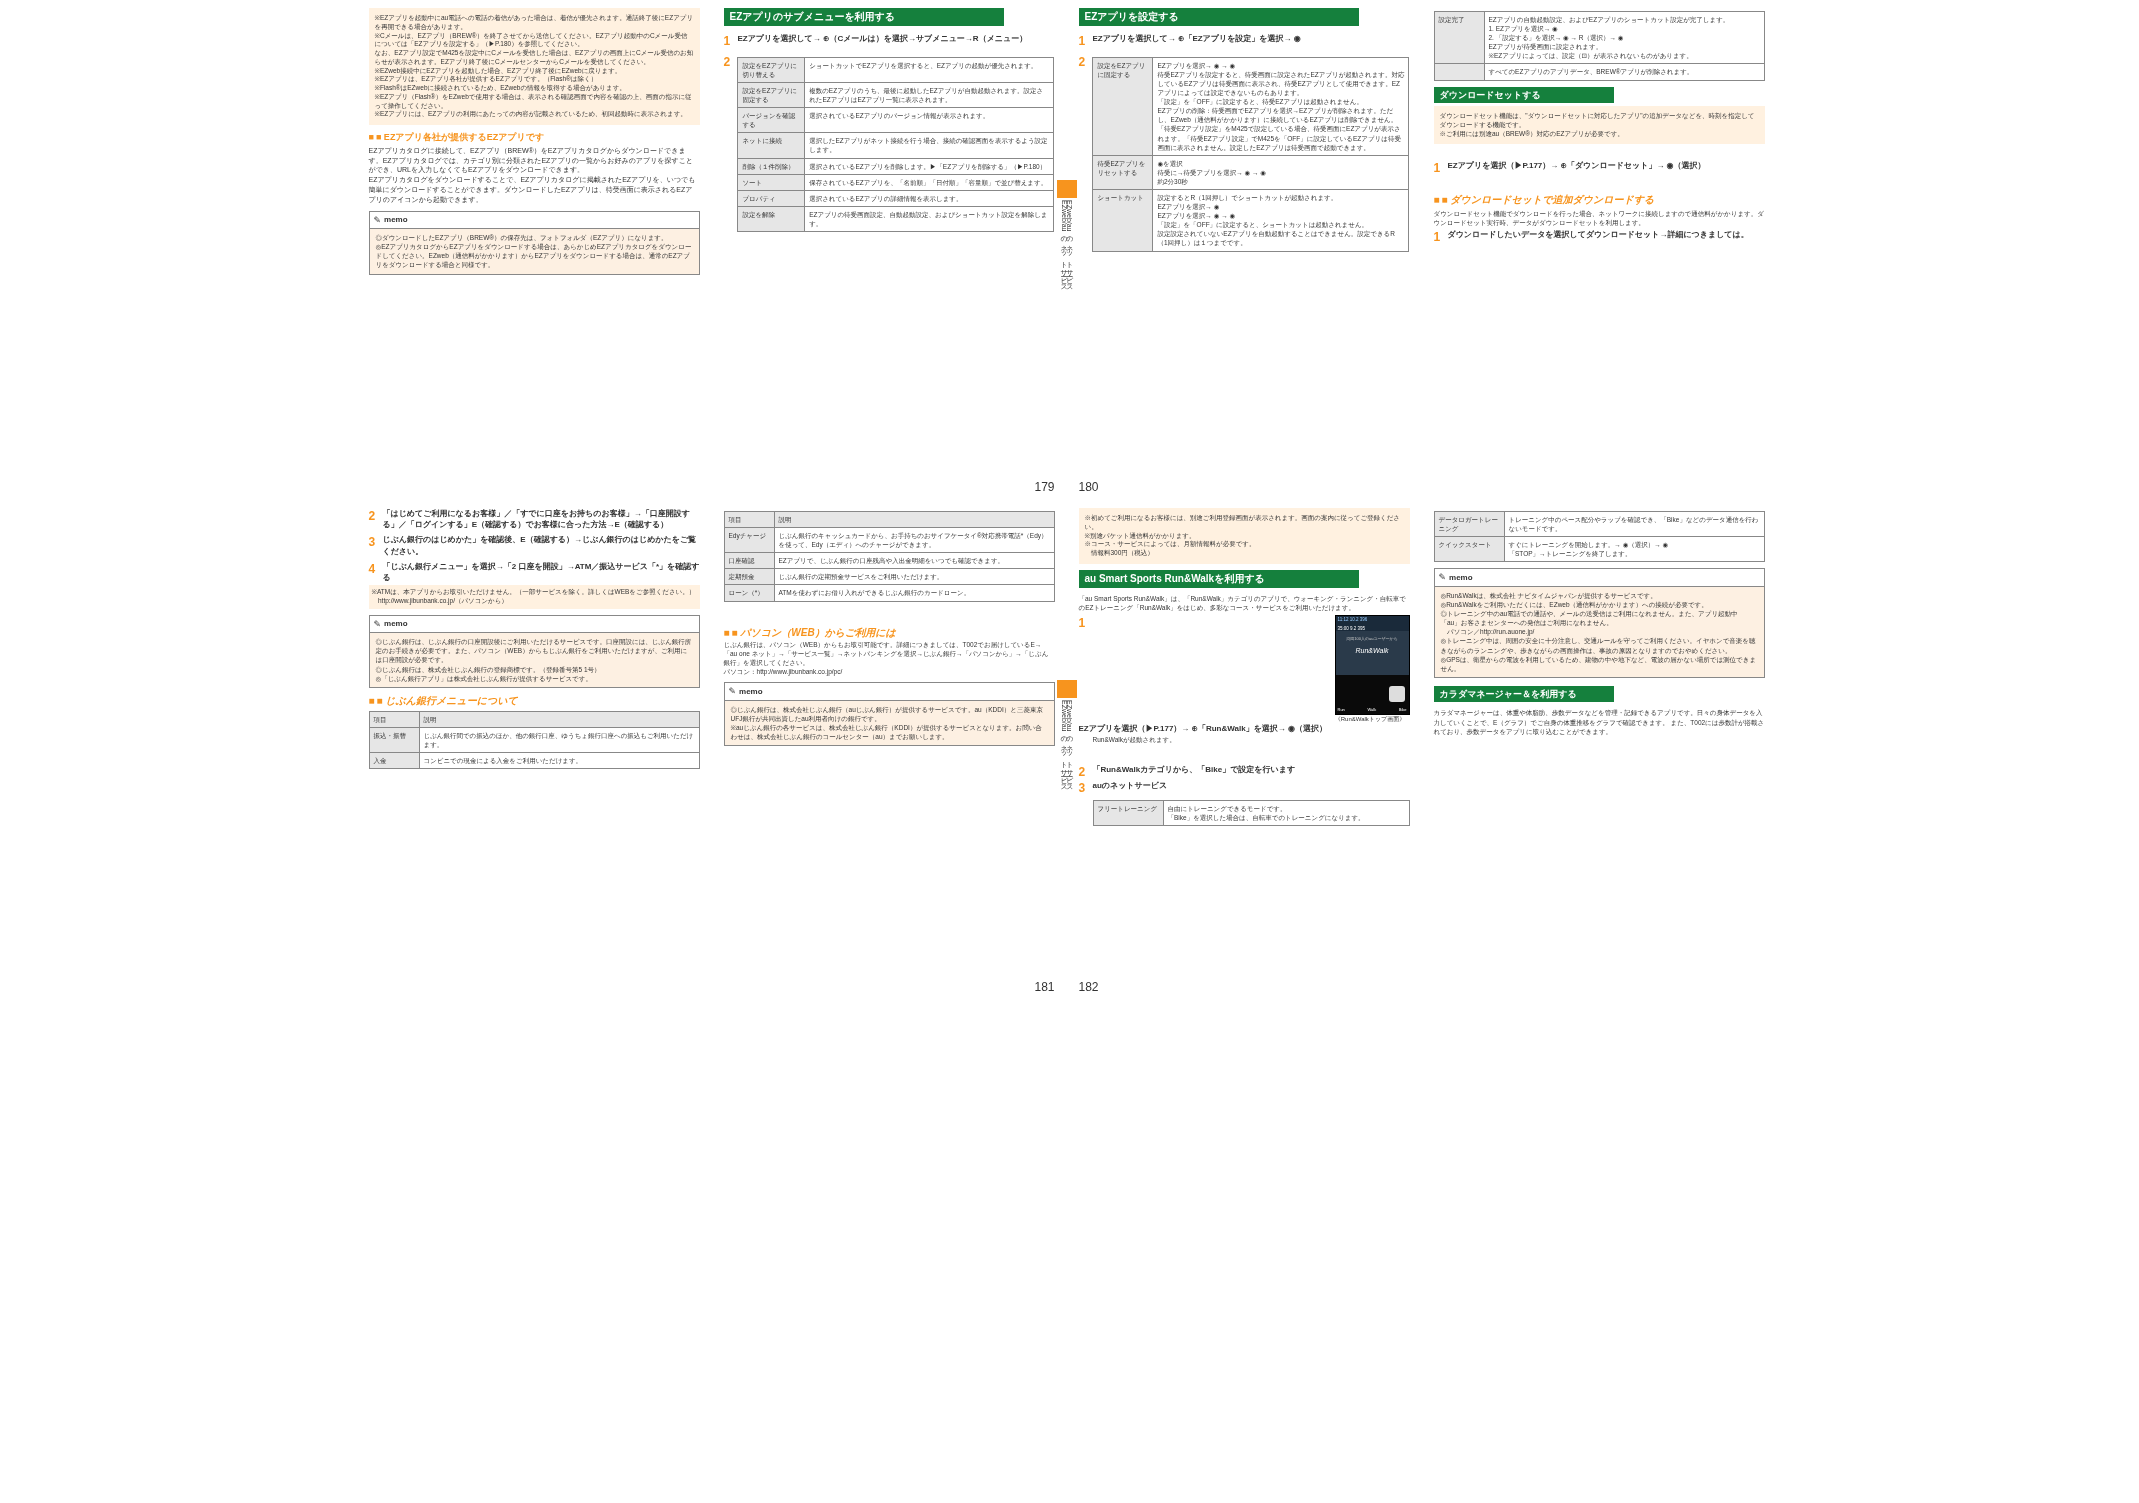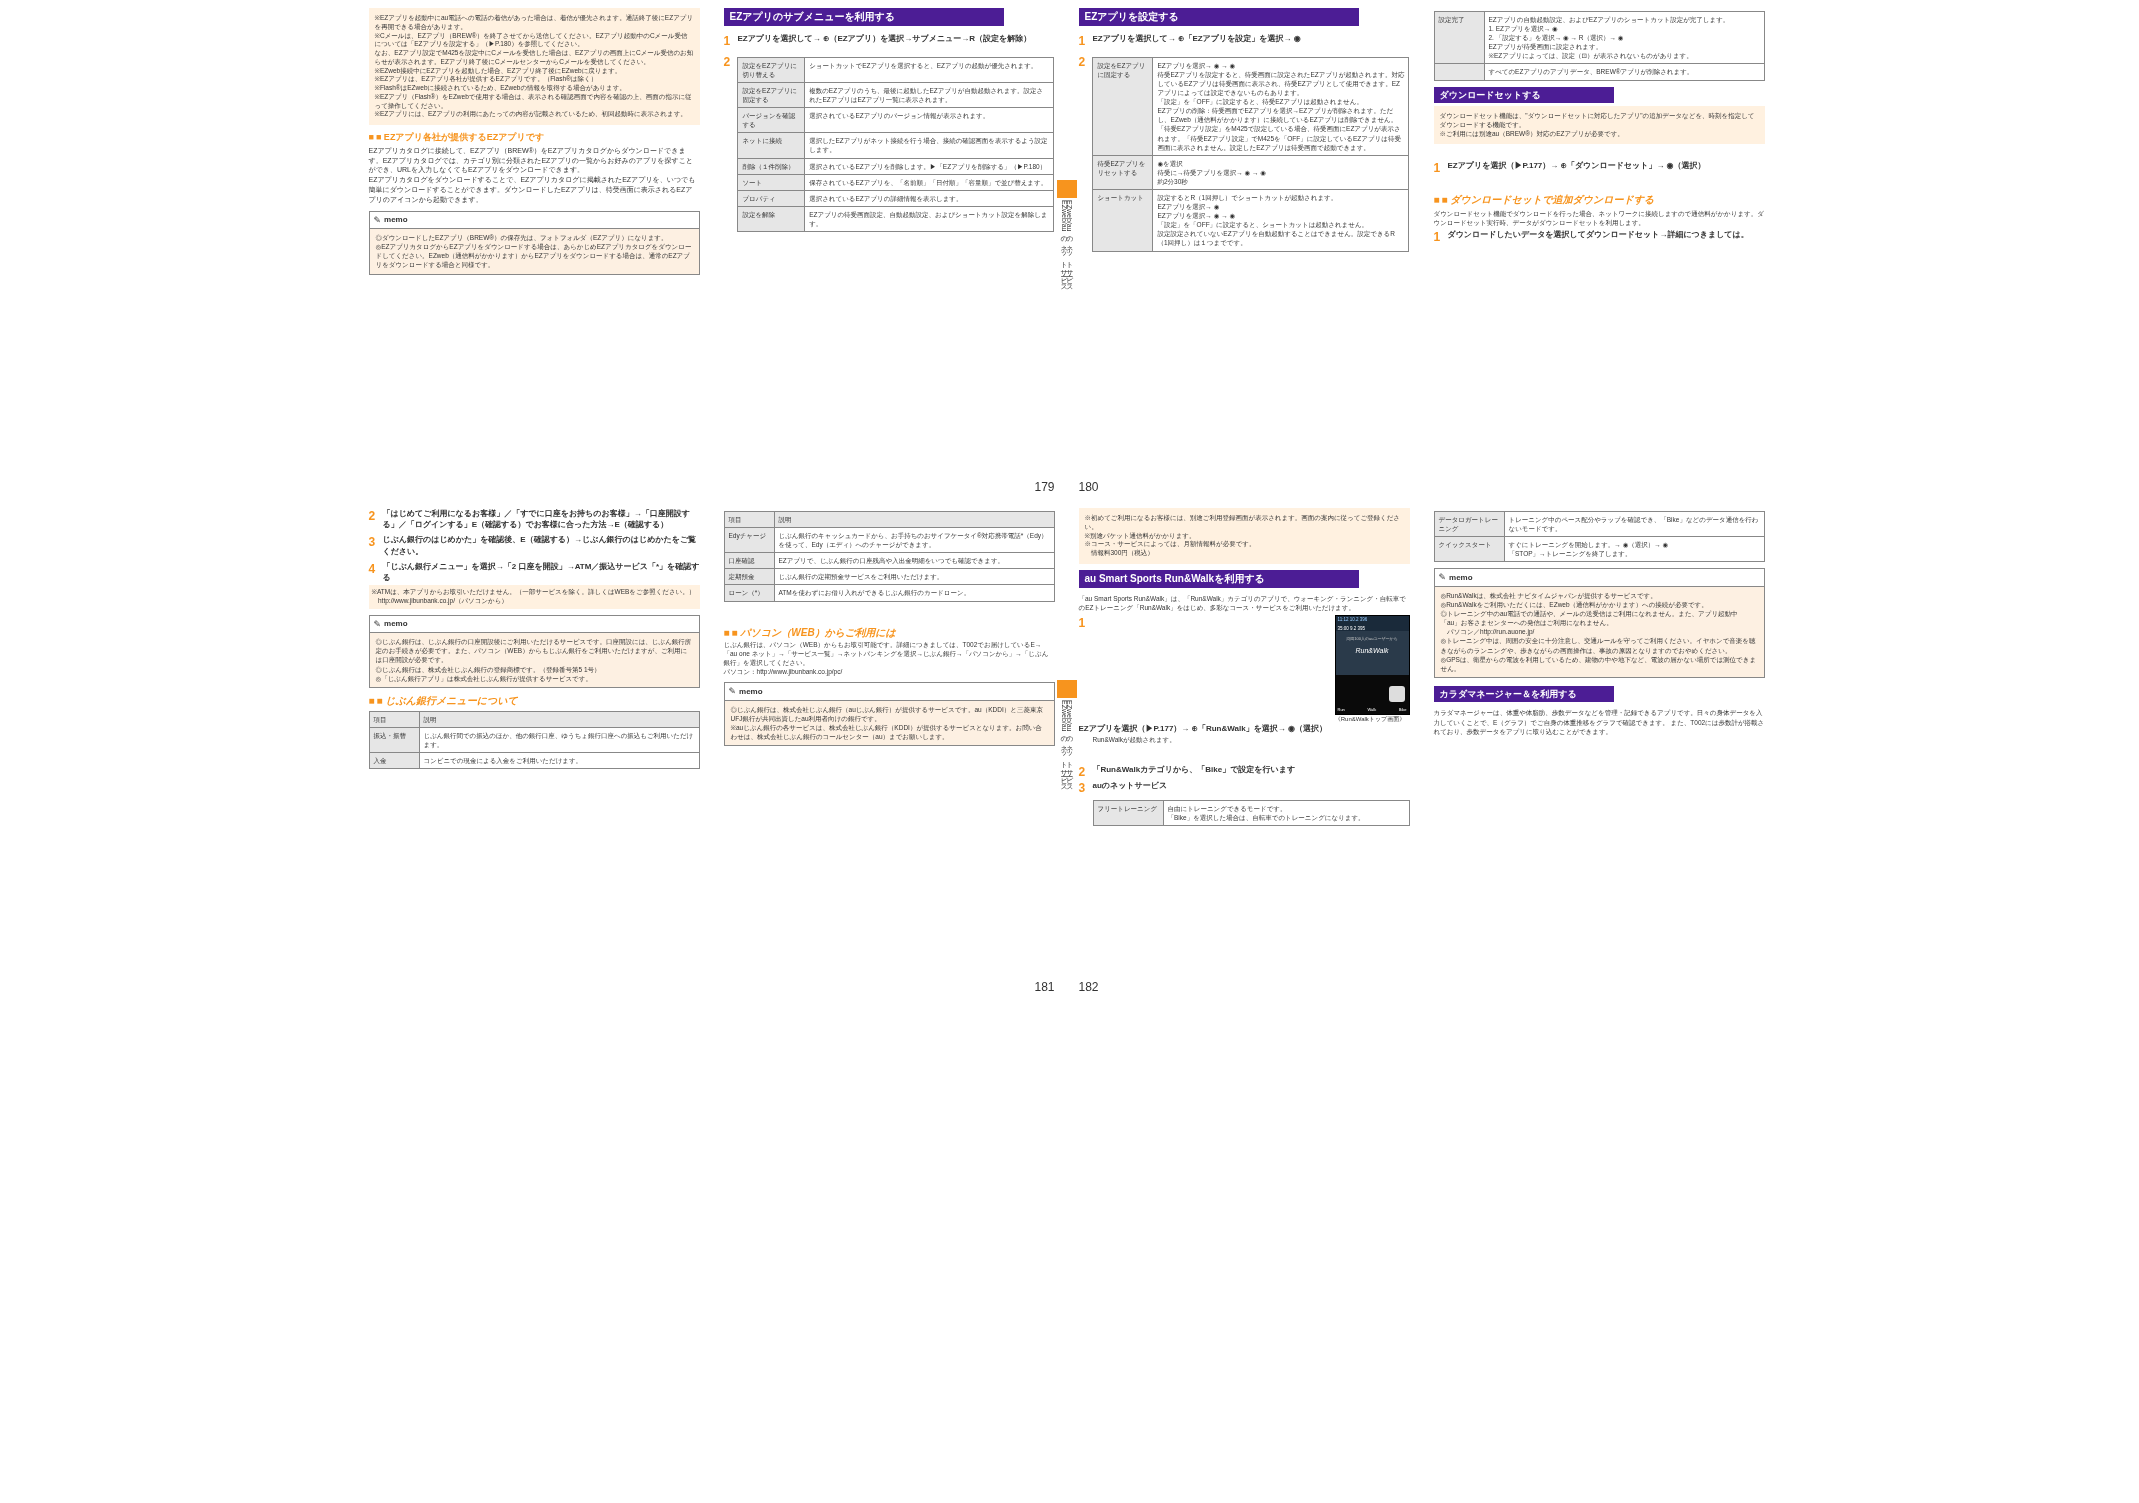--- a/index.html
+++ b/index.html
@@ -16,21 +16,21 @@
 .spread { display: flex; flex-wrap: wrap; }
 .page {
   width: 355px;
   height: 500px;
   position: relative;
   margin: 0;
   padding: 8px 12px;
 }
 .row { display: flex; width: 1426px; margin: 0 auto; }
 .section-bar {
-  background: #4c1d95;
+  background: #15803d;
   color: #fff;
   font-weight: bold;
   padding: 2px 6px;
   font-size: 10px;
   display: inline-block;
   min-width: 280px;
   margin-bottom: 3px;
 }
 .section-bar.small { min-width: 180px; font-size: 9px; }
 .orange-heading { color: #f7941e; font-weight: bold; font-size: 9px; margin-bottom: 2px; }
@@ -145,21 +145,21 @@
         </div>
         <div class="memo-body" style="white-space:pre-wrap;">◎ダウンロードしたEZアプリ（BREW®）の保存先は、フォトフォルダ（EZアプリ）になります。
 ◎EZアプリカタログからEZアプリをダウンロードする場合は、あらかじめEZアプリカタログをダウンロードしてください。EZweb（通信料がかかります）からEZアプリをダウンロードする場合は、通常のEZアプリをダウンロードする場合と同様です。</div>
       </div>
     </div>
 
     <div class="page">
       <div class="section-bar">EZアプリのサブメニューを利用する</div>
       <div style="margin:4px 0;">
         <span class="step-num">1</span>
-        <span class="step-text step-bold">EZアプリを選択して→ ⊕（EZアプリ）を選択→サブメニュー→R（設定を解除）</span>
+        <span class="step-text step-bold">EZアプリを選択して→ ⊕（Cメールは）を選択→サブメニュー→R（メニュー）</span>
       </div>
       <div>
         <span class="step-num">2</span>
         <span class="step-text">
           <table class="data">
             <tbody>
                 <tr>
                   <td class="hcell">設定をEZアプリに切り替える</td>
                   <td>ショートカットでEZアプリを選択すると、EZアプリの起動が優先されます。</td>
                 </tr>

